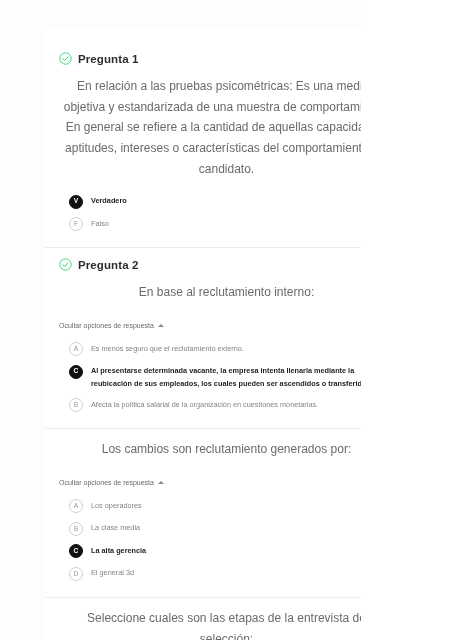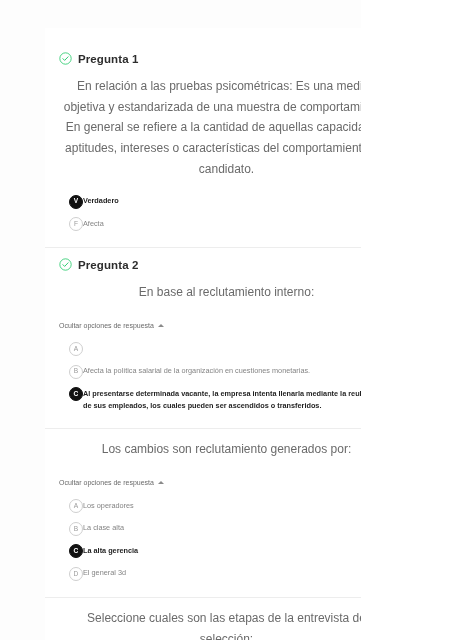--- a/index.html
+++ b/index.html
@@ -96,20 +96,21 @@
     border-right: 3px solid transparent;
     border-bottom: 3.5px solid #8a8a8a;
   }
 
   
   .options { display: block; }
 
   .option {
     display: flex;
     align-items: flex-start;
+    gap: 8px;
     padding: 4px 0 4px 10px;
     cursor: pointer;
   }
 
   .opt-bullet {
     flex: 0 0 14px;
     width: 14px;
     height: 14px;
     border-radius: 50%;
     border: 1px solid #cfcfcf;
@@ -161,62 +162,63 @@
           <span class="score-badge">2 / 2</span>
         </div>
         <div class="q-text">En relación a las pruebas psicométricas: Es una medida objetiva y estandarizada de una muestra de comportamiento. En general se refiere a la cantidad de aquellas capacidades, aptitudes, intereses o características del comportamiento del candidato.</div>
         <div class="options">
           <div class="option selected">
             <span class="opt-bullet">V</span>
             <span class="opt-text">Verdadero</span>
           </div>
           <div class="option">
             <span class="opt-bullet">F</span>
-            <span class="opt-text">Afecta</span>
+            <span class="opt-text">Falso</span>
           </div>
         </div>
       </div>
       <div class="question"><div class="q-head">
           <div class="q-head-left">
             <span>
               <svg class="check-icon" viewBox="0 0 24 24" fill="none">
                 <circle cx="12" cy="12" r="10.5" stroke="#2ecc71" stroke-width="1.6"></circle>
                 <path d="M7.2 12.3l3.2 3.2 6.4-6.6" stroke="#2ecc71" stroke-width="1.8" stroke-linecap="round" stroke-linejoin="round"></path>
               </svg>
             </span>
             <span class="q-title">Pregunta 2</span>
           </div>
           <span class="score-badge">2 / 2</span>
         </div><div class="q-text">En base al reclutamiento interno:</div><div class="toggle-options">
           <span>Ocultar opciones de respuesta</span>
           <span class="caret-up"></span>
         </div><div class="options">
           <div class="option">
             <span class="opt-bullet">A</span>
-          </div>
-          <div class="option">
-            <span class="opt-bullet">B</span>
-            <span class="opt-text">Afecta la política salarial de la organización en cuestiones monetarias.</span>
+            <span class="opt-text">Es menos seguro que el reclutamiento externo.</span>
           </div>
           <div class="option selected">
             <span class="opt-bullet">C</span>
             <span class="opt-text">Al presentarse determinada vacante, la empresa intenta llenarla mediante la reubicación de sus empleados, los cuales pueden ser ascendidos o transferidos.</span>
+          </div>
+          <div class="option">
+            <span class="opt-bullet">B</span>
+            <span class="opt-text">Afecta la política salarial de la organización en cuestiones monetarias.</span>
           </div>
         </div></div>
       <div class="question"><div class="q-text">Los cambios son reclutamiento generados por:</div><div class="toggle-options">
           <span>Ocultar opciones de respuesta</span>
           <span class="caret-up"></span>
         </div><div class="options">
           <div class="option">
             <span class="opt-bullet">A</span>
             <span class="opt-text">Los operadores</span>
           </div>
           <div class="option">
             <span class="opt-bullet">B</span>
-            <span class="opt-text">La clase alta</span>
+            <span class="opt-text">La clase media</span>
           </div>
           <div class="option selected">
             <span class="opt-bullet">C</span>
             <span class="opt-text">La alta gerencia</span>
           </div>
           <div class="option">
             <span class="opt-bullet">D</span>
             <span class="opt-text">El general 3d</span>
           </div>
         </div></div>

